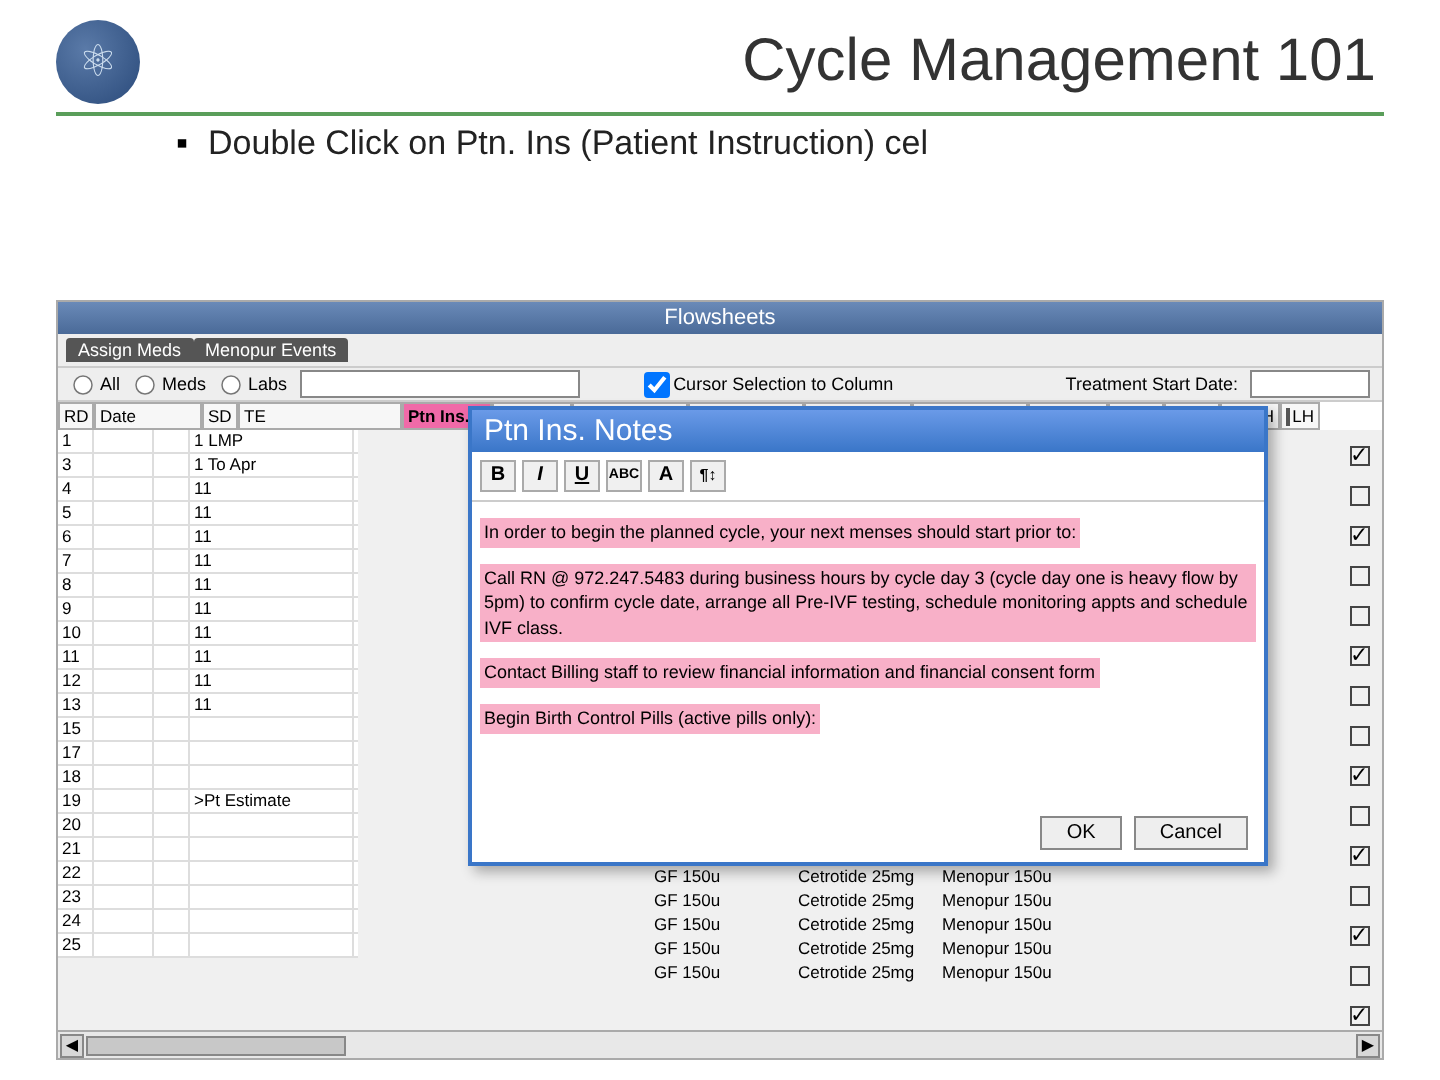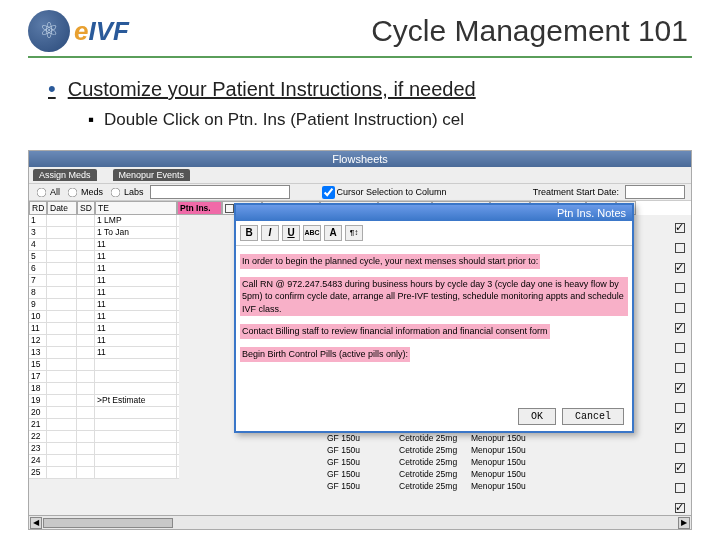--- a/index.html
+++ b/index.html
@@ -11,64 +11,62 @@
   .logo-text { font-style: italic; font-weight: bold; font-size: 26px; }
   .logo-text .e { color: #e8a030; }
   .logo-text .ivf { color: #2a5a9a; }
   .title { flex: 1; text-align: right; font-size: 30px; color: #333; padding-right: 4px; }
   .bullet1 { margin: 18px 0 8px 20px; font-size: 20px; color: #222; text-decoration: underline; }
   .bullet1::before { content: "•"; color: #2a5a9a; margin-right: 12px; font-size: 22px; }
   .bullet2 { margin: 4px 0 10px 60px; font-size: 17px; color: #222; }
   .bullet2::before { content: "▪"; color: #000; margin-right: 10px; }
   .app { position: absolute; left: 28px; right: 28px; top: 150px; bottom: 10px; background: #f0f0f0; border: 1px solid #aaa; font-size: 10px; }
   .app-top { height: 16px; background: linear-gradient(#6a8ab8,#4a6a98); text-align:center; color:#fff; font-size:11px; line-height:16px;}
-  .app-toolbar { height: 16px; background: #eee; display:flex; gap:16px; padding:2px 4px;}
+  .app-toolbar { height: 16px; background: #eee; display:flex; gap:0; padding:2px 4px;}
   .tab { background:#555; color:#fff; font-size:9px; padding:1px 6px; border-radius:2px 2px 0 0;}
   .filter-row { height: 18px; background:#eee; display:flex; align-items:center; gap:6px; padding:2px 6px; font-size:9px; border-top:1px solid #ccc; border-bottom:1px solid #ccc;}
   .filter-row input[type=radio] { transform: scale(.75); }
   .filter-row .combo { width:140px; height:14px; border:1px solid #888; background:#fff;}
   .filter-row .chk { display:flex; align-items:center; gap:2px;}
   .grid-head { display:flex; background:#fff; font-size:8.5px;}
   .gh { border:1px solid #aaa; padding:1px 2px; white-space:nowrap; overflow:hidden; display:flex; align-items:center; gap:1px; background:#f7f7f7;}
   .gh .c { width:9px; height:9px; border:1px solid #555;}
   .gh-hl { background:#f06aa8; color:#000; font-weight:bold;}
   .grid-body { display:flex; }
   .leftcol { width: 150px; background:#fff; font-size:8.5px;}
   .row { display:flex; height:12px; border-bottom:1px solid #ddd;}
   .cell { border-right:1px solid #ddd; padding:0 2px; overflow:hidden; white-space:nowrap;}
   .popup { position:absolute; left:205px; top:52px; width:400px; height:230px; background:#fff; border:2px solid #3a76c8; box-shadow: 3px 3px 6px rgba(0,0,0,.3);}
-  .popup-title { background:linear-gradient(#6a9ae8,#3a76c8); color:#fff; font-size:11px; padding:2px 6px;text-align:right;}
+  .popup-title { background:linear-gradient(#6a9ae8,#3a76c8); color:#fff; font-size:15px; padding:2px 6px;}
   .popup-tools { padding:4px; display:flex; gap:3px; border-bottom:1px solid #ccc;}
   .tb { width:18px; height:16px; border:1px solid #aaa; background:#f0f0f0; font-size:10px; text-align:center; line-height:14px; font-weight:bold;}
   .popup-body { padding:4px; font-size:9px; line-height:1.4;}
   .hl { background:#f8b0c8; padding:1px 2px; margin:4px 0; display:inline-block;}
   .popup-btns { position:absolute; bottom:6px; right:8px; display:flex; gap:6px;}
-  .btn { border:1px solid #888; background:#eee; font-size:10px; padding:2px 12px;font-family:Liberation Mono, monospace;}
+  .btn { border:1px solid #888; background:#eee; font-size:10px; padding:2px 12px;}
   .rightcheck { position:absolute; right:6px; top:72px; display:flex; flex-direction:column; gap:10px;}
   .rightcheck span { width:10px; height:10px; border:1px solid #444; display:inline-block; position:relative;}
   .rightcheck span.chk::after { content:"✓"; position:absolute; top:-3px; left:-1px; font-size:11px;}
   .bottom-rows { position:absolute; left:150px; top:282px; font-size:8.5px;}
   .brow { display:flex; gap:8px; height:12px;}
   .brow div { width:64px; }
   .scrollbar { position:absolute; left:0; right:0; bottom:0; height:14px; background:#e8e8e8; border-top:1px solid #aaa;}
   .scroll-thumb { position:absolute; left:14px; top:2px; width:130px; height:10px; background:#c8c8c8; border:1px solid #888;}
   .scroll-btn { position:absolute; top:1px; width:12px; height:12px; background:#d8d8d8; border:1px solid #888; text-align:center; font-size:8px; line-height:10px;}
 </style>
 </head>
 <body>
 
 <div class="slide">
   <div class="header">
     <div class="logo-box">
       <div class="logo-circle">⚛</div>
-      <div class="logo-text"><span class="e">e</span><span class="ivf">IVF</span></div>
     </div>
     <div class="title">Cycle Management 101</div>
   </div>
-  <div class="bullet1">Customize your Patient Instructions, if needed</div>
   <div class="bullet2">Double Click on Ptn. Ins (Patient Instruction) cel</div>
 </div>
 
 <div class="app">
   <div class="app-top">Flowsheets</div>
   <div class="app-toolbar">
     <div class="tab">Assign Meds</div>
     <div class="tab">Menopur Events</div>
   </div>
   <div class="filter-row">
@@ -90,21 +88,21 @@
         <input type="checkbox" checked="" style="">
         <span>Cursor Selection to Column</span>
       </span>
     <span style="flex:1"></span>
     <span>Treatment Start Date:</span>
     <div class="combo" style="width:60px"></div>
   </div>
 
   <div class="grid-head">
     <div class="gh" style="width:18px">RD</div>
-    <div class="gh" style="width:30px">Date</div>
+    <div class="gh" style="width:54px">Date</div>
     <div class="gh" style="width:18px">SD</div>
     <div class="gh" style="width:82px">TE</div>
     <div class="gh gh-hl" style="width:45px">Ptn Ins.</div>
     <div class="gh" style="width:40px">
         <span class="c"></span>
         <span>DCP</span>
       </div>
     <div class="gh" style="width:58px">
         <span class="c"></span>
         <span>rFSH (AM)</span>
@@ -148,21 +146,21 @@
         <div class="row">
           <div class="cell" style="width:18px">1</div>
           <div class="cell" style="width:30px"></div>
           <div class="cell" style="width:18px"></div>
           <div class="cell" style="width:82px">1 LMP</div>
         </div>
         <div class="row">
           <div class="cell" style="width:18px">3</div>
           <div class="cell" style="width:30px"></div>
           <div class="cell" style="width:18px"></div>
-          <div class="cell" style="width:82px">1 To Jan</div>
+          <div class="cell" style="width:82px">1 To Apr</div>
         </div>
         <div class="row">
           <div class="cell" style="width:18px">4</div>
           <div class="cell" style="width:30px"></div>
           <div class="cell" style="width:18px"></div>
           <div class="cell" style="width:82px">11</div>
         </div>
         <div class="row">
           <div class="cell" style="width:18px">5</div>
           <div class="cell" style="width:30px"></div>

